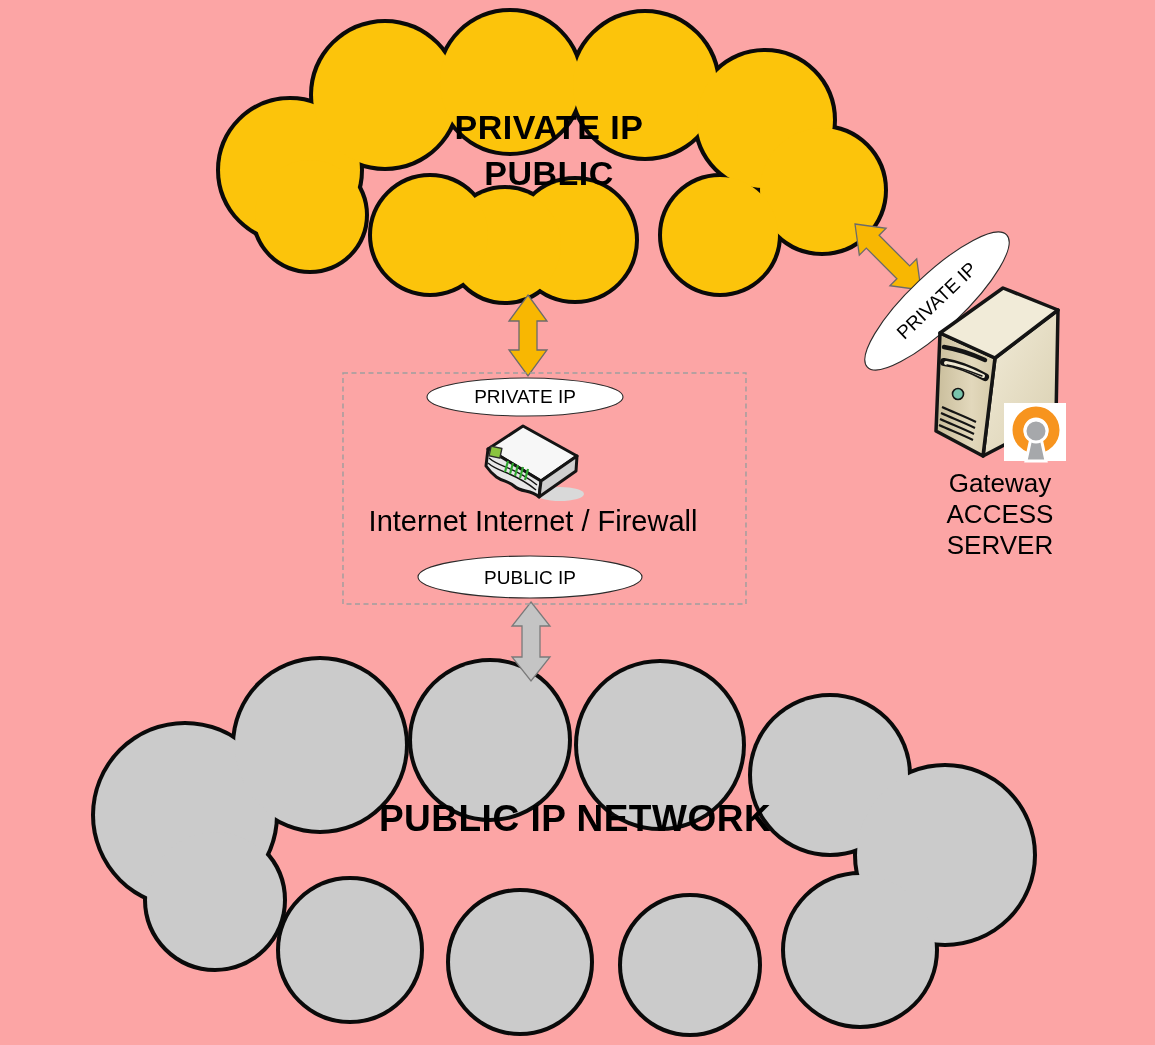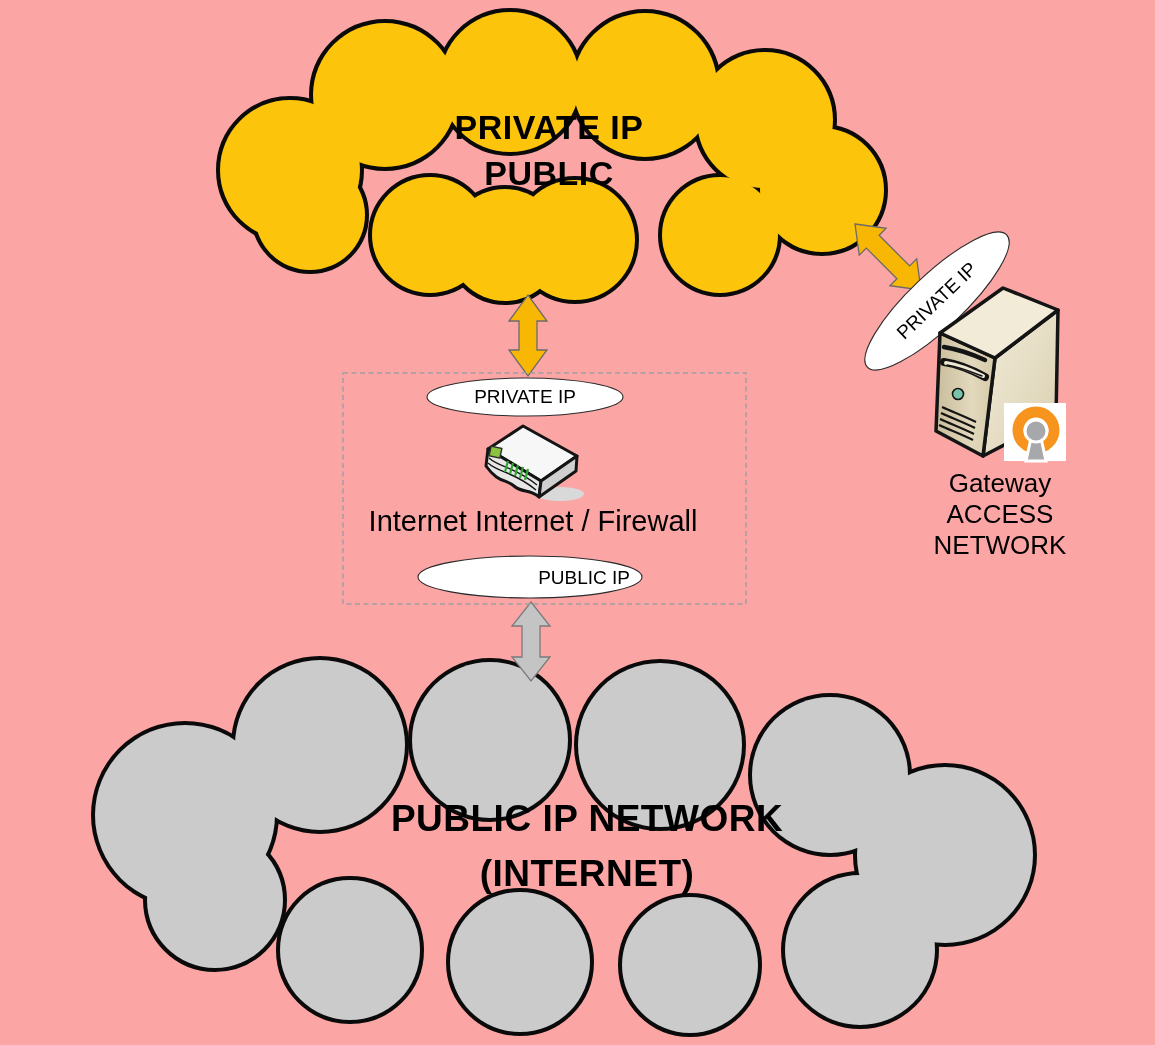--- a/index.html
+++ b/index.html
@@ -4,24 +4,24 @@
 <style>
   html,body{margin:0;padding:0;background:#ffffff;}
   #stage{
     position:relative;width:1155px;height:1045px;background:#fca5a5;overflow:hidden;
     font-family:Liberation Sans, sans-serif;
   }
   #diagram-svg{position:absolute;left:0;top:0;}
   .t{position:absolute;color:#000;text-align:center;white-space:nowrap;}
   .t div{white-space:nowrap;}
   .cloud-label-private{left:349px;top:104px;width:400px;font-size:34px;font-weight:bold;line-height:46px;letter-spacing:.5px;}
-  .cloud-label-public{left:337px;top:791px;width:500px;font-size:37px;font-weight:bold;line-height:55px;letter-spacing:.5px;}
+  .cloud-label-public{left:325px;top:791px;width:500px;font-size:37px;font-weight:bold;line-height:55px;letter-spacing:.5px;}
   .gw-private-ip{left:425px;top:385px;width:200px;font-size:19px;line-height:23px;}
   .gw-device{left:333px;top:505px;width:400px;font-size:29px;line-height:32px;}
-  .gw-public-ip{left:430px;top:566px;width:200px;font-size:19px;line-height:23px;text-align:right;}
+  .gw-public-ip{left:430px;top:566px;width:200px;font-size:19px;line-height:23px;}
   .vpn-interface{left:837px;top:289px;width:200px;font-size:19px;line-height:24px;transform:rotate(-43.5deg);}
   .vpn-name{left:900px;top:468px;width:200px;font-size:26px;line-height:31px;}
 </style>
 </head>
 <body>
 
 <div id="stage">
 
   <svg id="diagram-svg" width="1155" height="1045" viewBox="0 0 1155 1045">
     <defs>
@@ -137,21 +137,20 @@
 
   <div class="t gw-device">Internet Internet / Firewall</div>
 
   <div class="t gw-public-ip">PUBLIC IP</div>
 
   <div class="t vpn-interface">PRIVATE IP</div>
 
   <div class="t vpn-name">
     <div>Gateway</div>
     <div>ACCESS</div>
-    <div>NETWORK</div>
+    <div>SERVER</div>
   </div>
 
   <div class="t cloud-label-public">
     <div>PUBLIC IP NETWORK</div>
-    <div>(INTERNET)</div>
   </div>
 
 </div>
 
 </body></html>

